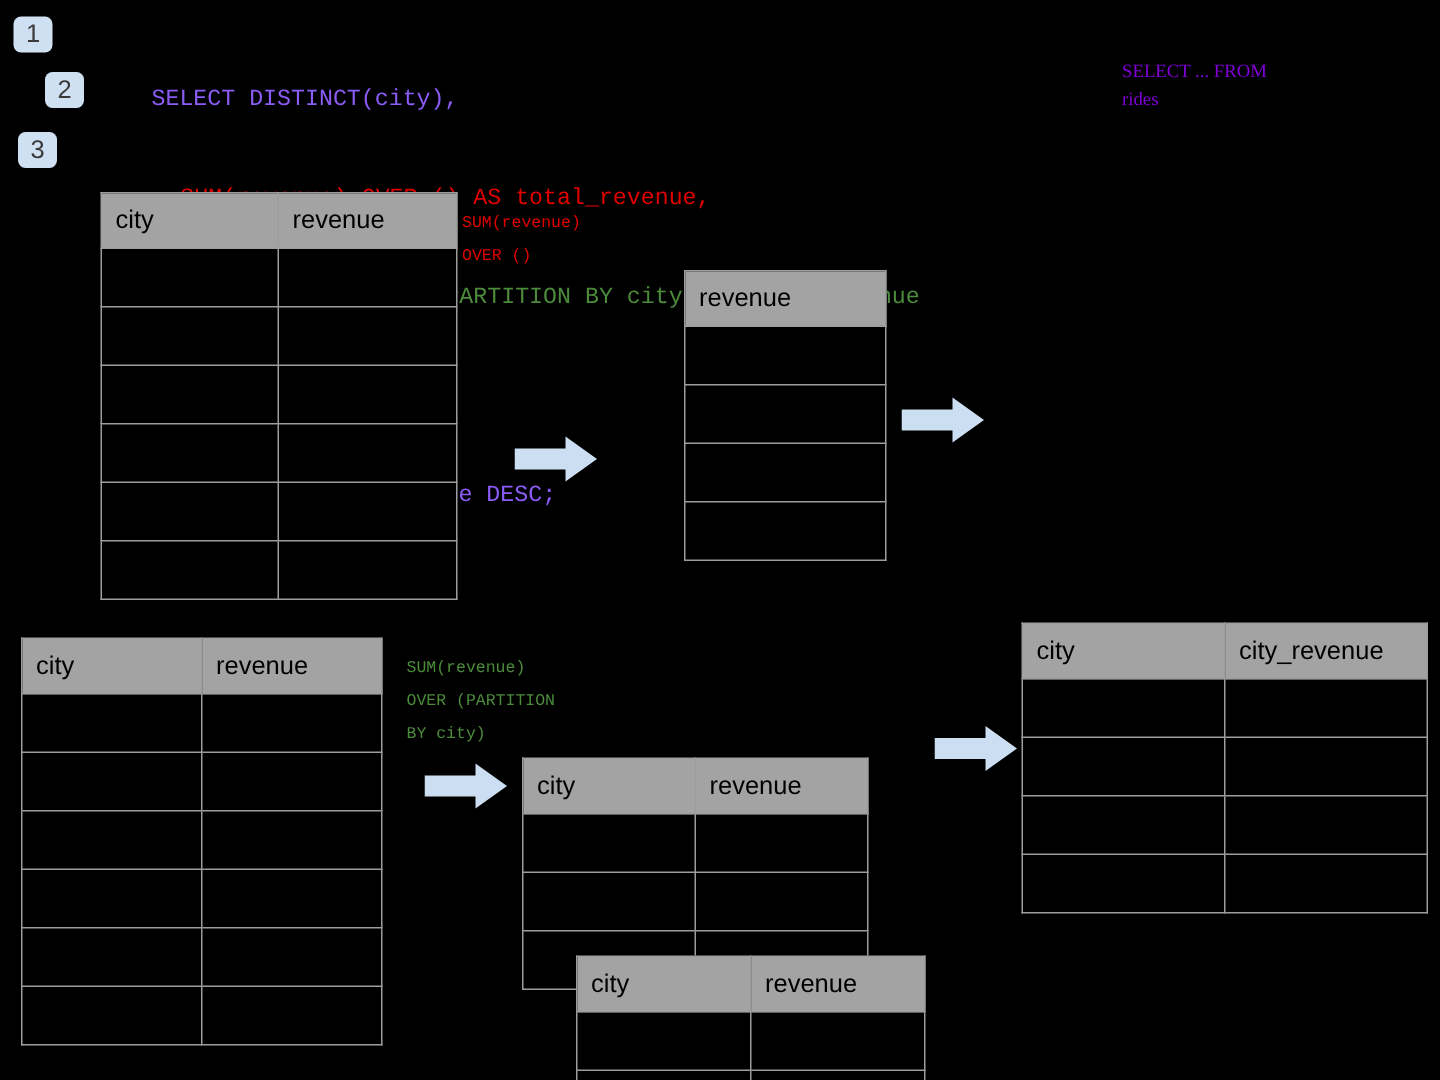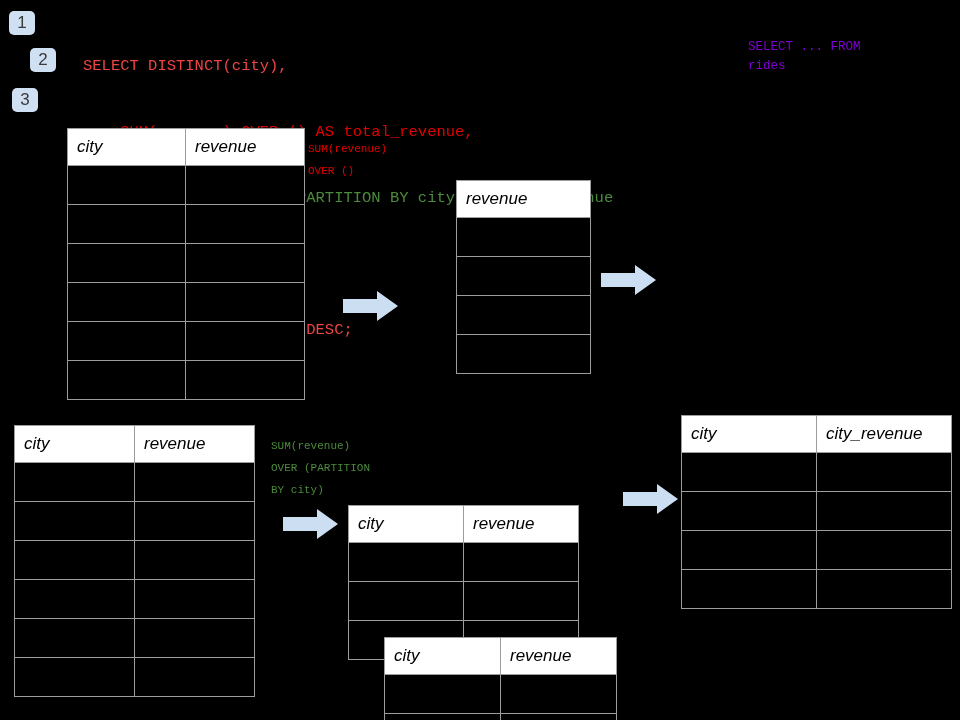--- a/index.html
+++ b/index.html
@@ -41,21 +41,21 @@
   
   .sql-block {
     position: absolute;
     font-family: "Liberation Mono", monospace;
     font-size: 15.5px;
     line-height: 22px;
     white-space: pre;
     letter-spacing: 0px;
   }
   .sql-line { white-space: pre; }
-  .c-purple { color: #ef4444; }
+  .c-purple { color: #8b5cf6; margin-left: 18px; }
   .c-red    { color: #e00000; }
   .c-green  { color: #4b8b3b; }
 
   .side-note {
     position: absolute;
     font-family: "Liberation Mono", monospace;
     font-size: 12.5px;
     line-height: 19px;
     white-space: pre;
     color: #8000d7;
@@ -78,29 +78,28 @@
     table-layout: fixed;
   }
   .tbl td {
     border: 1px solid #9d9d9d;
     padding: 0;
     background: #000000;
     height: 38px;
   }
   .tbl th {
     border: 1px solid #9d9d9d;
-    background: #ffffff;
+    background: #a3a3a3;
     color: #000000;
     font-family: "Liberation Sans", sans-serif;
     font-size: 17px;
     font-weight: 400;
     text-align: left;
     padding: 0 12px 0 9px;
     height: 36px;
-    font-style: italic;
   }
 
   
   .arrow {
     position: absolute;
     width: 56px;
     height: 32px;
   }
 </style>
 </head>
@@ -113,21 +112,21 @@
   <div class="step-badge" style="left:12px; top:88px;">3</div>
 
   <div class="sql-block" style="left:83px; top:11px;">
     <div class="sql-line c-purple">SELECT DISTINCT(city),</div>
     <div class="sql-line c-red">    SUM(revenue) OVER () AS total_revenue,</div>
     <div class="sql-line c-green">    SUM(revenue) OVER (PARTITION BY city) as city_revenue</div>
     <div class="sql-line c-purple">  FROM rides</div>
     <div class="sql-line c-purple">  ORDER by city_revenue DESC;</div>
   </div>
 
-  <div class="side-note" style="left:748px; top:38px;">SELECT ... FROM
+  <div class="side-note" style="left:748px; top:38px;font-family:Liberation Serif, serif;">SELECT ... FROM
 rides</div>
 
   <div class="annot c-red" style="left:308px; top:138px;">SUM(revenue)
 OVER ()</div>
 
   <div class="annot c-green" style="left:271px; top:435px;">SUM(revenue)
 OVER (PARTITION
 BY city)</div>
 
   <table class="tbl" style="left:67px; top:128px; width:237px;">

